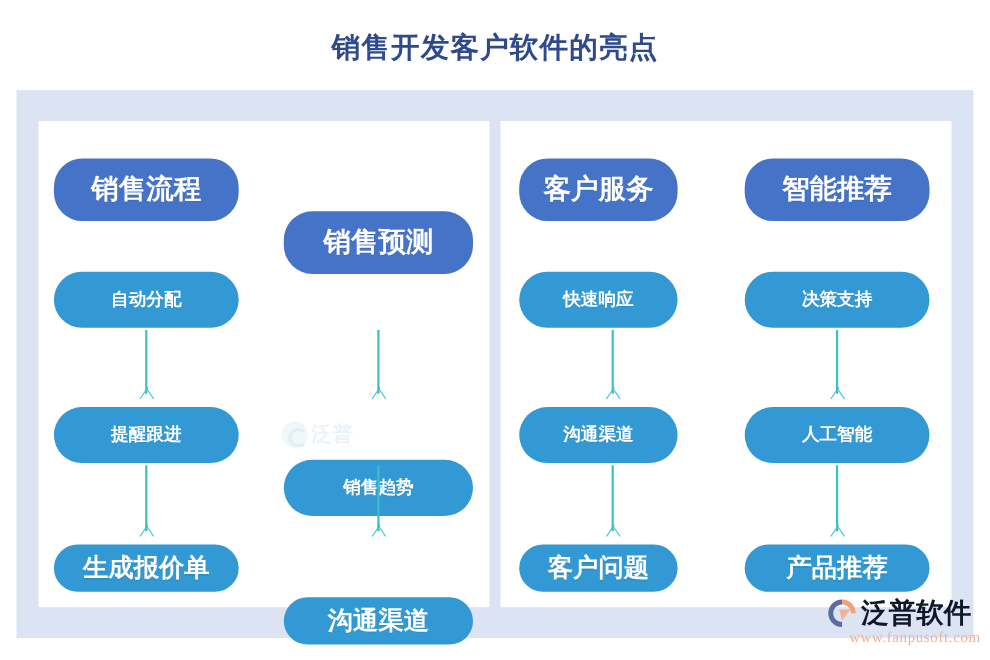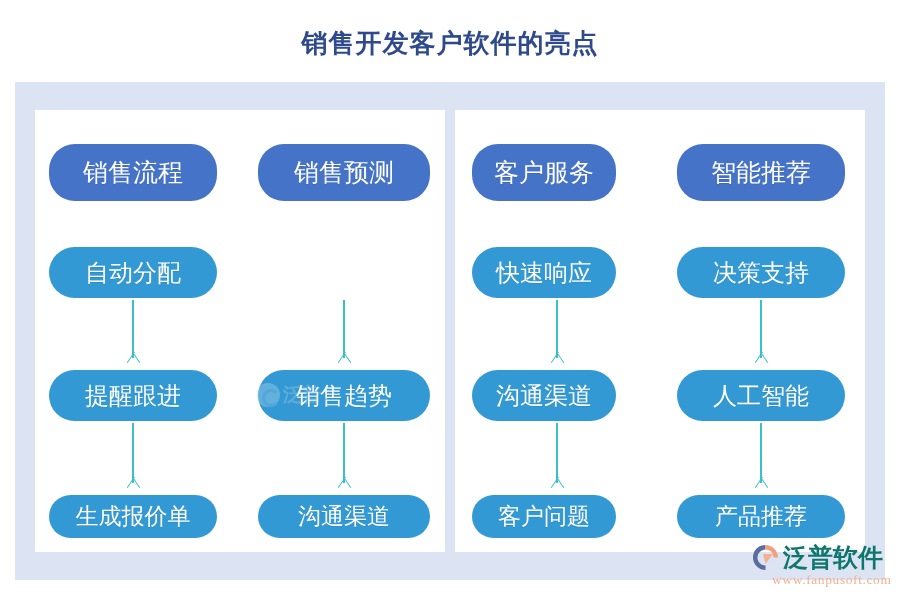--- a/index.html
+++ b/index.html
@@ -35,33 +35,33 @@
     background:#ffffff;
   }
   .half-left{left:20px;}
   .half-right{left:440px;}
 
   
   .box{
     position:absolute;
     display:flex;align-items:center;justify-content:center;
     color:#ffffff;
-    font-weight:normal;
+    font-weight:bold;
     font-family:"Liberation Serif","DejaVu Serif",serif;
     white-space:nowrap;
     line-height:1;
     text-shadow:0 1px 0 rgba(0,0,0,.07);
     border-radius:26px;
   }
   .box.head{ background:#4573c8; font-size:25px; }
-  .box.sub { background:#3399d4; font-size:24px; }
+  .box.sub { background:#3399d4; font-size:16px; }
 
   
   .c0{left:49px;width:168px;}
-  .c1{left:258px;width:172px;}
+  .c1{left:258px;width:172px;margin-top:48px;}
   .c2{left:472px;width:144px;}
   .c3{left:677px;width:168px;}
 
   
   .r0{top:144px;height:57px;}
   .r1{top:247px;height:51px;}
   .r2{top:370px;height:51px;}
   .r3{top:495px;height:43px;}
 
   
@@ -125,21 +125,21 @@
     position:absolute;left:752px;top:544px;
     width:140px;height:50px;
     display:flex;flex-direction:column;align-items:flex-start;
   }
   .brand-row{display:flex;align-items:center;}
   .brand-mark{
     width:27px;height:27px;flex:none;position:relative;margin-right:4px;
   }
   .brand-mark svg{display:block;}
   .brand-name{
-    font-size:25px;font-weight:bold;color:#0f766e;
+    font-size:25px;font-weight:bold;color:#0f172a;
     font-family:"Liberation Sans","DejaVu Sans",sans-serif;
     line-height:1;letter-spacing:0px;
   }
   .brand-url{
     margin-top:1px;margin-left:20px;
     font-size:13.5px;color:#f2b193;letter-spacing:.6px;
     font-family:"Liberation Serif","DejaVu Serif",serif;
   }
 </style>
 </head>

